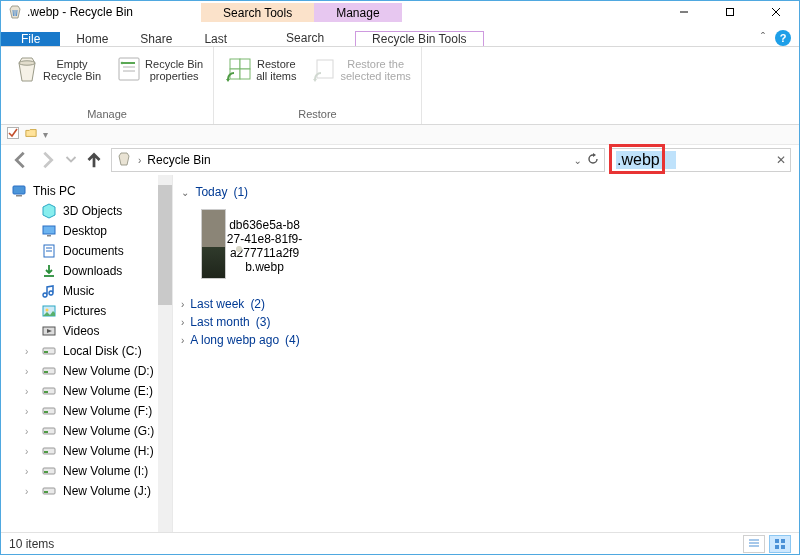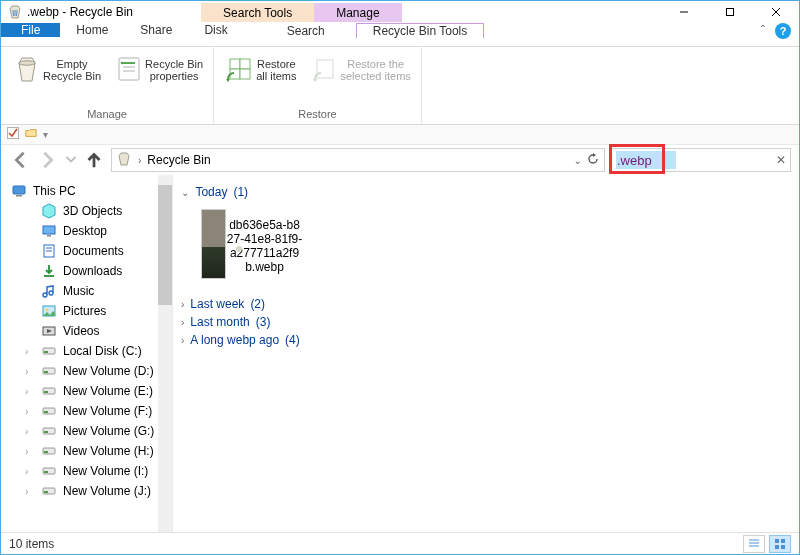--- a/index.html
+++ b/index.html
@@ -11,21 +11,21 @@
   .title-text { font-size: 12px; color: #000; flex: 0 0 auto; margin-right: 8px; }
   .ctx-tabs { display: flex; gap: 0; margin-left: 60px; }
   .ctx-tab { padding: 2px 22px; font-size: 12px; border-top: 1px solid transparent; }
   .ctx-search { background: #fbe2ca; }
   .ctx-manage { background: #e7c7f0; }
   .win-btns { margin-left: auto; display: flex; }
   .win-btn { width: 46px; height: 22px; display: flex; align-items: center; justify-content: center; }
   .win-btn svg { width: 10px; height: 10px; }
 
   
-  .ribbon-tabs { height: 24px; display: flex; align-items: flex-start; border-bottom: 1px solid #d9d9d9; background: #fff; }
+  .ribbon-tabs { height: 24px; display: flex; align-items: flex-end; border-bottom: 1px solid #d9d9d9; background: #fff; }
   .ribbon-tab { padding: 0 16px; display: flex; align-items: center; font-size: 12px; color: #333; }
   .ribbon-tab.file { background: #1979ca; color: #fff; padding: 0 20px; }
   .ribbon-tab.sub { border: 1px solid transparent; }
   .ribbon-tab.search { }
   .ribbon-tab.tools { border: 1px solid #ce9adf; border-bottom: none; }
   .ribbon-help { margin-left: auto; display: flex; align-items: center; gap: 10px; padding-right: 8px; }
   .help-circle { width: 16px; height: 16px; border-radius: 50%; background: #1e9fe8; color: #fff; display: flex; align-items: center; justify-content: center; font-size: 11px; font-weight: bold; }
 
   
   .ribbon { height: 78px; display: flex; border-bottom: 1px solid #d9d9d9; background: #fff; }
@@ -43,21 +43,21 @@
 
   
   .navbar { height: 30px; display: flex; align-items: center; padding: 4px 8px; gap: 6px; }
   .nav-btn { width: 22px; height: 22px; display: flex; align-items: center; justify-content: center; color: #555; }
   .nav-btn.disabled { color: #bbb; }
   .addr { flex: 1; height: 24px; border: 1px solid #d0d0d0; display: flex; align-items: center; padding: 0 4px; gap: 6px; background: #fff; }
   .addr .crumb { font-size: 12px; color: #000; }
   .addr .sep { color: #666; font-size: 10px; }
   .addr-end { margin-left: auto; display: flex; gap: 4px; align-items: center; }
   .searchbox-wrap { width: 180px; height: 24px; border: 1px solid #d0d0d0; display: flex; align-items: center; padding: 0 4px; position: relative; }
-  .searchbox { width: 60px; height: 18px; background: #bfe2fb; border: none; outline: none; font-size: 13px; color: #701a75; padding: 0 1px; }
+  .searchbox { width: 60px; height: 18px; background: #bfe2fb; border: none; outline: none; font-size: 16px; color: #000000; padding: 0 1px; }
   .search-highlight { position: absolute; left: -3px; top: -5px; width: 56px; height: 30px; border: 3px solid #e83434; pointer-events: none; }
   .clear-x { margin-left: auto; color: #666; }
 
   
   .main { display: flex; height: calc(555px - 22px - 24px - 78px - 20px - 30px - 22px); }
   .sidebar { width: 172px; border-right: 1px solid #e9e9e9; overflow: hidden; position: relative; }
   .side-scroll { position: absolute; right: 0; top: 0; width: 14px; height: 100%; background: #f0f0f0; }
   .side-thumb { position: absolute; right: 0; top: 10px; width: 14px; height: 120px; background: #c9c9c9; }
   .tree { padding: 6px 4px 6px 10px; }
   .tree-item { display: flex; align-items: center; gap: 6px; height: 20px; padding: 1px 0; font-size: 12px; color: #000; white-space: nowrap; }
@@ -116,21 +116,21 @@
           <line x1="9" y1="1" x2="1" y2="9" stroke="#000" stroke-width="1"></line>
         </svg>
       </div>
   </div>
 </div>
 
 <div class="ribbon-tabs">
   <div class="ribbon-tab file">File</div>
   <div class="ribbon-tab">Home</div>
   <div class="ribbon-tab">Share</div>
-  <div class="ribbon-tab">Disk</div>
+  <div class="ribbon-tab">Last</div>
   <div style="width:12px"></div>
   <div class="ribbon-tab sub search">Search</div>
   <div class="ribbon-tab sub tools">Recycle Bin Tools</div>
   <div class="ribbon-help">
     <span style="color:#666">ˆ</span>
     <span class="help-circle">?</span>
   </div>
 </div>
 
 <div class="ribbon">

